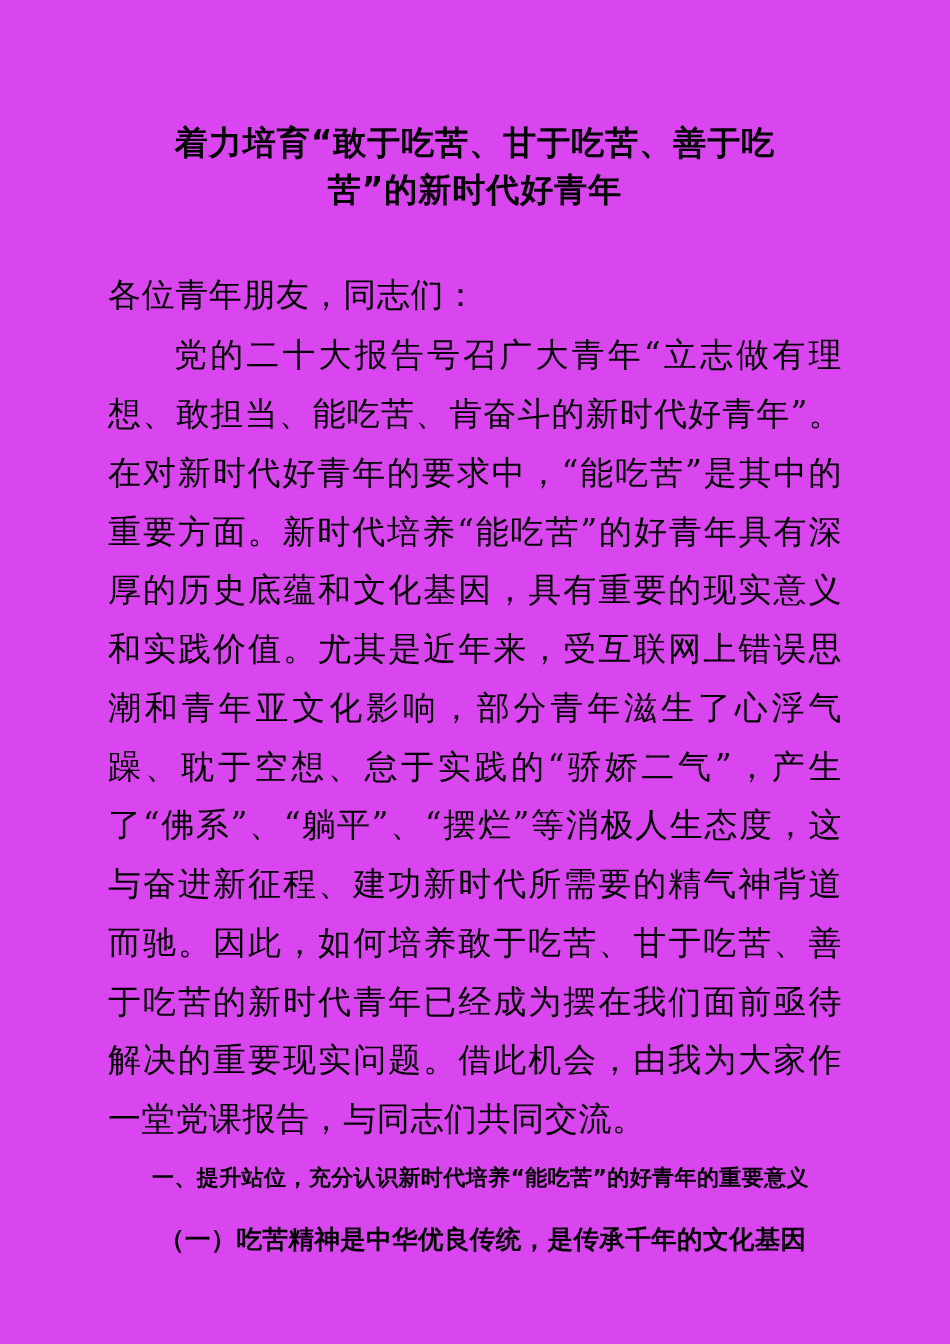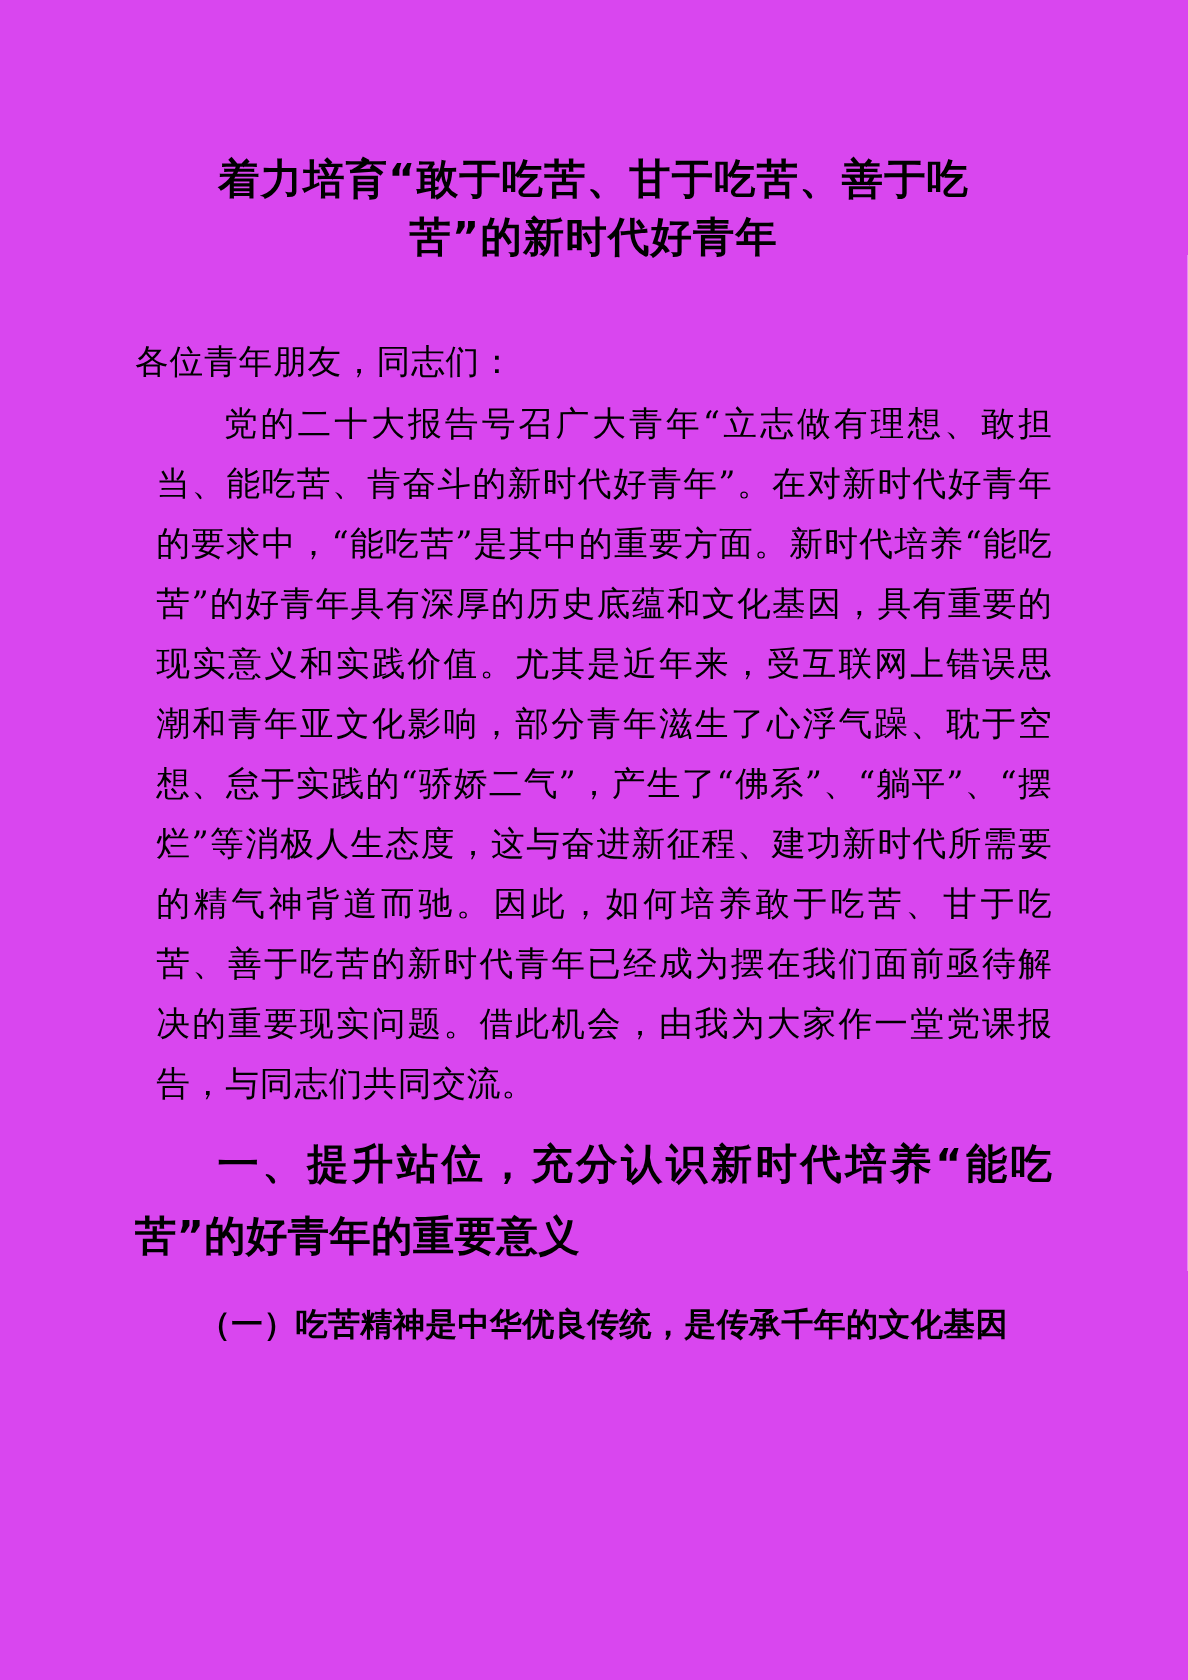--- a/index.html
+++ b/index.html
@@ -23,38 +23,37 @@
   .doc-title {
     font-family: "DejaVu Sans", sans-serif;
     font-weight: bold;
     font-size: 33px;
     line-height: 1.42;
     text-align: center;
     letter-spacing: 1px;
     margin: 0 30px 52px 30px;
   }
   .para {
-    font-size: 27px;
+    font-size: 33px;
     line-height: 1.78;
     text-align: justify;
     text-justify: inter-ideograph;
     letter-spacing: 0.6px;
     margin: 0 0 2px 0;
   }
   .indent {
     text-indent: 2em;
-    margin-left: 17px;
   }
   .no-indent {
     text-indent: 0;
   }
   .heading-1 {
     font-family: "DejaVu Sans", sans-serif;
     font-weight: bold;
-    font-size: 33px;
+    font-size: 22px;
     line-height: 1.76;
     text-indent: 2em;
     text-align: justify;
     letter-spacing: 0.4px;
     margin: 10px 0 2px 0;
   }
   .heading-2 {
     font-family: "DejaVu Sans", sans-serif;
     font-weight: bold;
     font-size: 25.5px;

